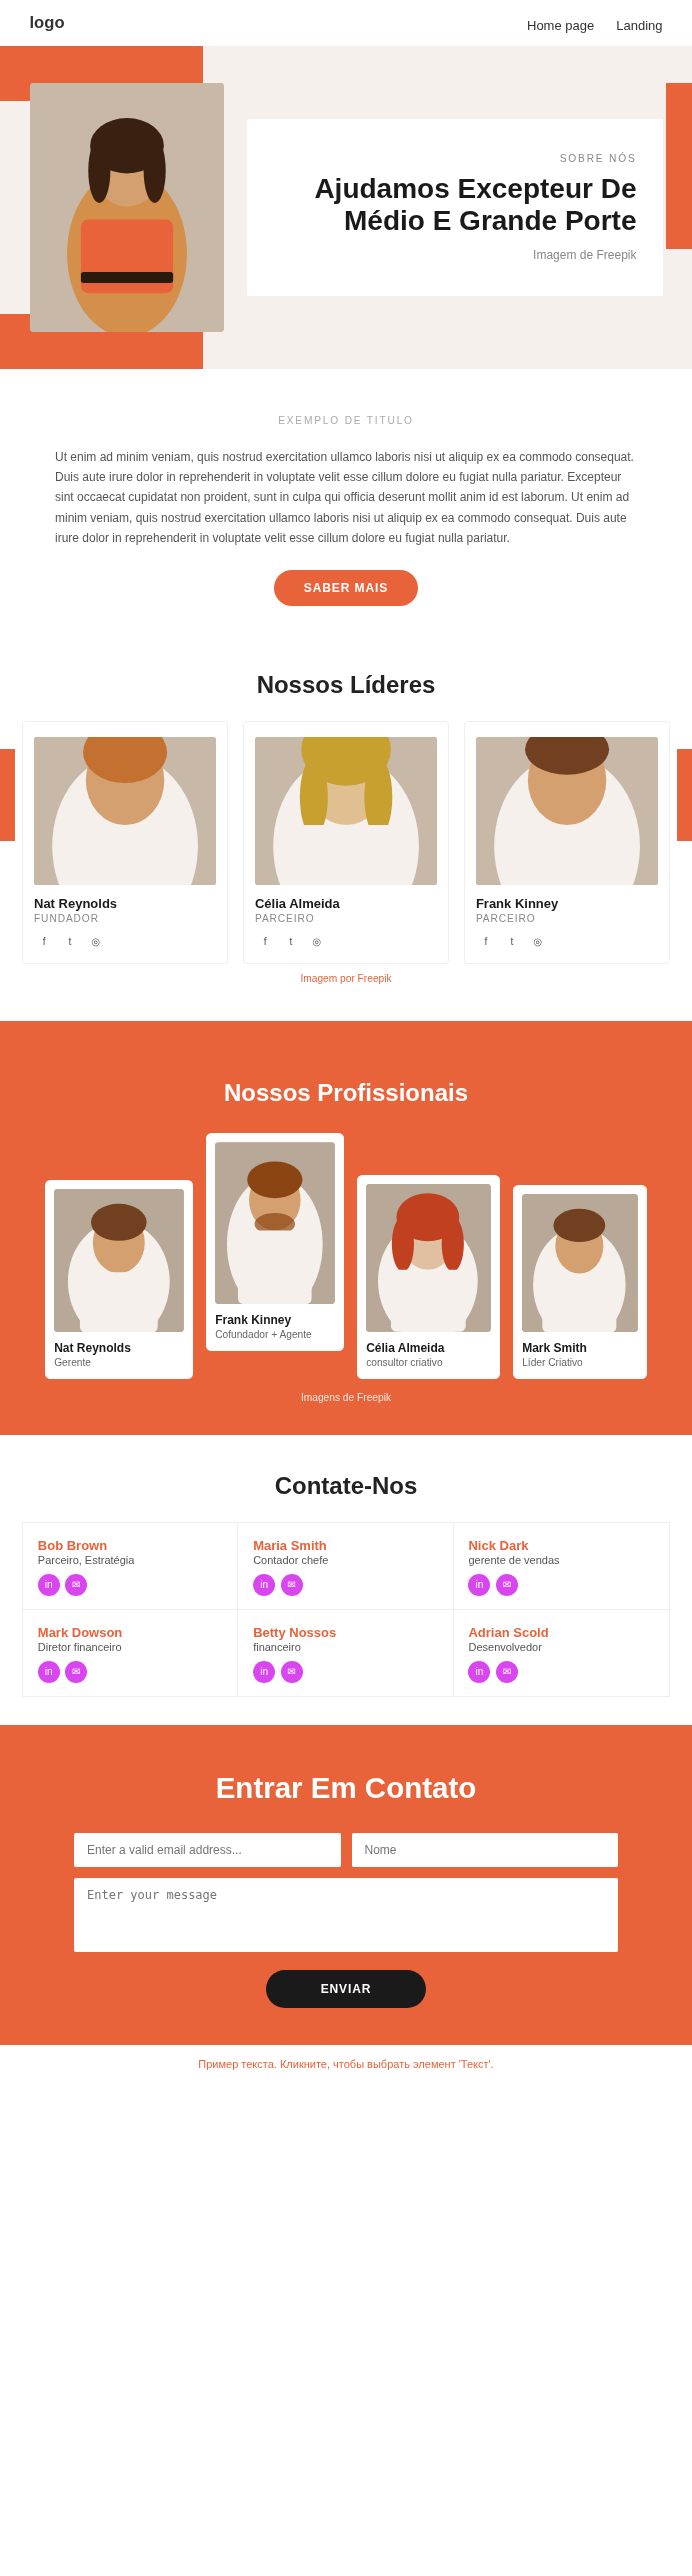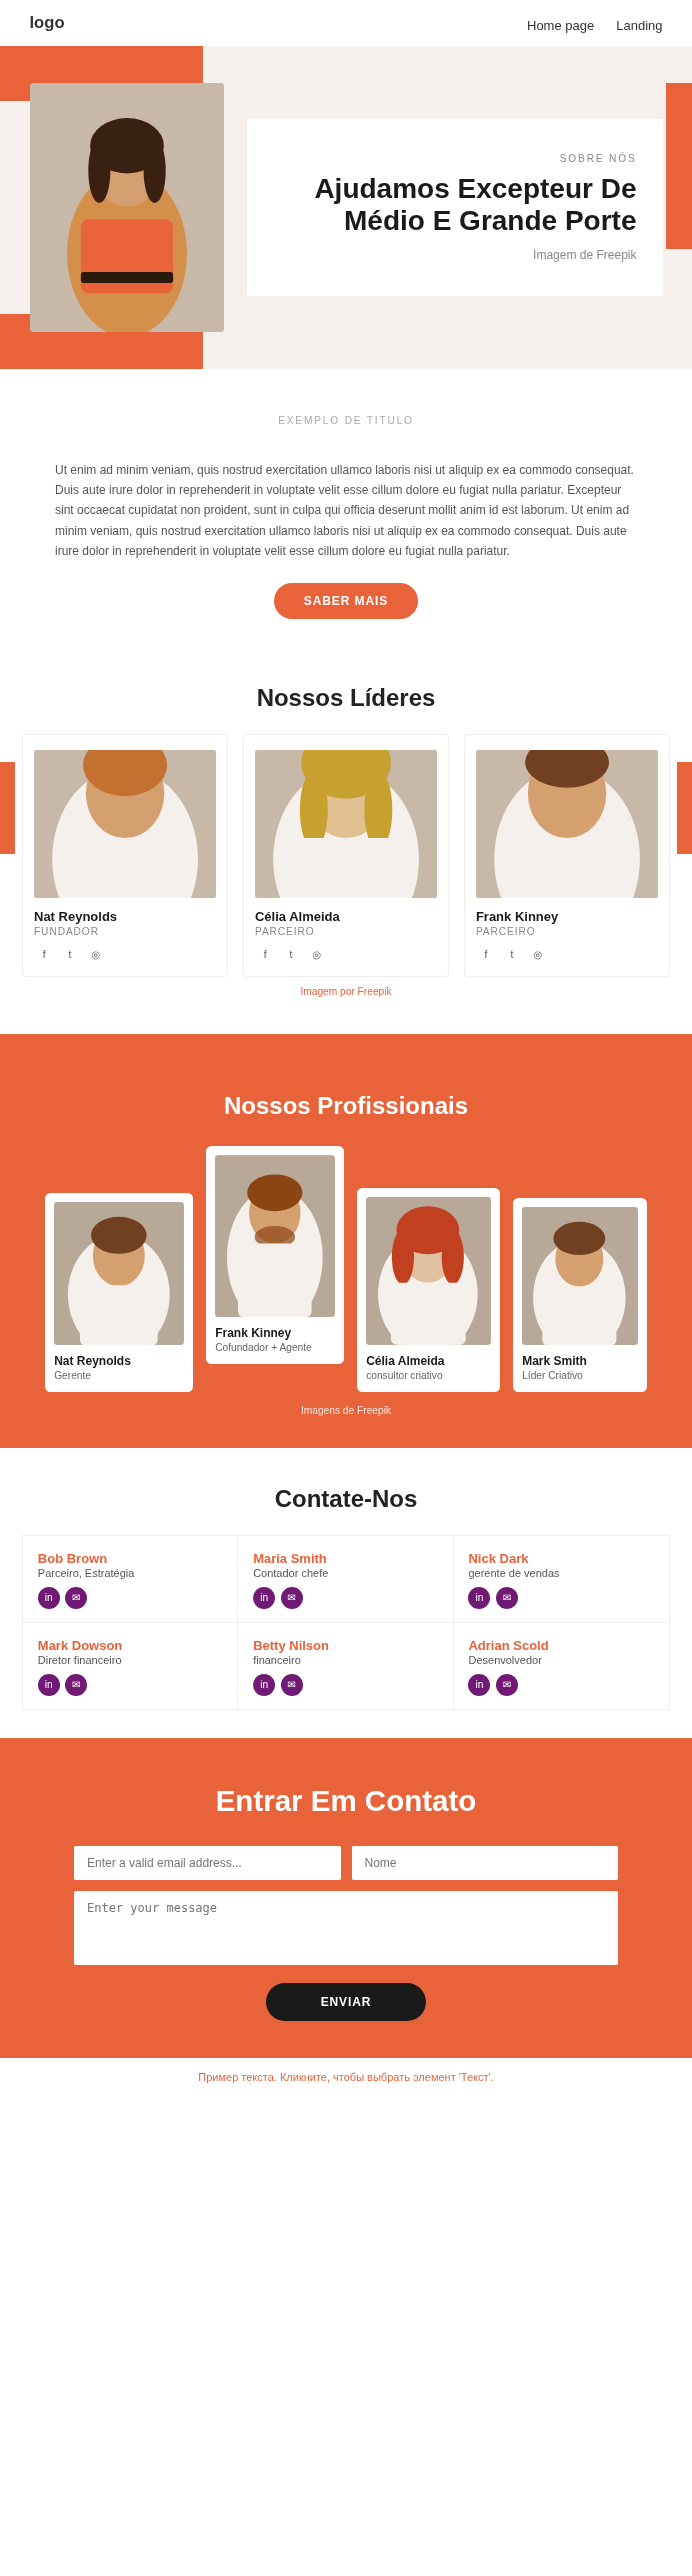--- a/index.html
+++ b/index.html
@@ -19,21 +19,21 @@
     .hero-img-wrap .person-photo { width: 194px; height: 249px; background: #c8b8a8; border-radius: 3.7px; overflow: hidden; display: flex; align-items: center; justify-content: center; }
     .hero-img-wrap .person-photo svg { width: 100%; height: 100%; }
     .hero-text { z-index: 2; background: #fff; padding: 34px 26px; margin-left: 14.8px; flex: 1; border-radius: 1px; text-align: right; }
     .hero-text .label { font-size: 10.2px; letter-spacing: 1.8px; color: #888; text-transform: uppercase; margin-bottom: 9.2px; }
     .hero-text h1 { font-size: 28px; font-weight: 800; line-height: 1.15; color: #1a1a1a; margin-bottom: 11px; }
     .hero-text .image-credit { font-size: 12px; color: #888; }
     .hero-orange-right { position: absolute; right: 0; top: 37px; width: 26px; height: 166px; background: #e8623a; }
 
     
     .section-title-block { text-align: center; padding: 46px 55px 18.5px; }
-    .section-label { font-size: 10.2px; letter-spacing: 1.8px; color: #aaa; text-transform: uppercase; margin-bottom: 15px; }
+    .section-label { font-size: 10.2px; letter-spacing: 1.8px; color: #aaa; text-transform: uppercase; margin-bottom: 2px; }
     .section-title-block h2 { font-size: 26px; font-weight: 800; color: #1a1a1a; line-height: 1.2; }
     .section-title-block h2 span { color: #e8623a; }
     .section-desc { padding: 0 55px 22px; font-size: 12px; color: #555; line-height: 1.7; text-align: left; }
     .btn-primary { display: block; margin: 0 auto 37px; background: #e8623a; color: #fff; border: none; padding: 11px 29.5px; border-radius: 22px; font-size: 12px; font-weight: 600; letter-spacing: 0.9px; text-transform: uppercase; cursor: pointer; width: fit-content; }
 
     
     .leaders-section { padding: 28px 22px 18.5px; }
     .leaders-section h2 { text-align: center; font-size: 24px; font-weight: 800; margin-bottom: 22px; }
     .leaders-grid { display: flex; gap: 14.8px; position: relative; }
     .leader-card { flex: 1; background: #fff; border: 0.9px solid #eee; border-radius: 3.7px; padding: 14.8px 11px 11px; text-align: left; position: relative; }
@@ -57,21 +57,21 @@
 
     
     .contact-list-section { padding: 37px 22px 28px; }
     .contact-list-section h2 { text-align: center; font-size: 24px; font-weight: 800; margin-bottom: 22px; }
     .contact-grid { display: grid; grid-template-columns: 1fr 1fr 1fr; gap: 0; border: 0.9px solid #eee; }
     .contact-card { padding: 14.8px 14.8px 13px; border-right: 0.9px solid #eee; border-bottom: 0.9px solid #eee; }
     .contact-card:nth-child(3n) { border-right: none; }
     .contact-name { font-size: 13px; font-weight: 700; color: #e8623a; margin-bottom: 1.8px; }
     .contact-role { font-size: 11px; color: #555; margin-bottom: 7.4px; }
     .contact-socials { display: flex; gap: 5.5px; }
-    .csocial { width: 22px; height: 22px; background: #701a75; border-radius: 11px; display: flex; align-items: center; justify-content: center; color: #fff; font-size: 10.2px; cursor: pointer; }
+    .csocial { width: 22px; height: 22px; background: #d946ef; border-radius: 11px; display: flex; align-items: center; justify-content: center; color: #fff; font-size: 10.2px; cursor: pointer; }
 
     
     .contact-form-section { background: #e8623a; padding: 46px 74px 37px; text-align: center; }
     .contact-form-section h2 { font-size: 29.5px; font-weight: 800; color: #fff; margin-bottom: 28px; }
     .form-row { display: flex; gap: 11px; margin-bottom: 11px; }
     .form-input { flex: 1; padding: 10.2px 13px; border: none; border-radius: 1.8px; font-size: 12px; color: #555; background: #fff; outline: none; }
     .form-textarea { width: 100%; padding: 10.2px 13px; border: none; border-radius: 1.8px; font-size: 12px; color: #555; background: #fff; height: 74px; resize: none; margin-bottom: 14.8px; }
     .btn-submit { background: #1a1a1a; color: #fff; border: none; padding: 12px 55px; border-radius: 22px; font-size: 12px; font-weight: 600; letter-spacing: 0.9px; text-transform: uppercase; cursor: pointer; }
 
     
@@ -302,21 +302,21 @@
 
     <div class="contact-card" style="border-bottom:none;">
       <div class="contact-name">Mark Dowson</div>
       <div class="contact-role">Diretor financeiro</div>
       <div class="contact-socials">
         <span class="csocial">in</span>
         <span class="csocial">✉</span>
       </div>
     </div>
     <div class="contact-card" style="border-bottom:none;">
-      <div class="contact-name">Betty Nilson</div>
+      <div class="contact-name">Betty Nossos</div>
       <div class="contact-role">financeiro</div>
       <div class="contact-socials">
         <span class="csocial">in</span>
         <span class="csocial">✉</span>
       </div>
     </div>
     <div class="contact-card" style="border-bottom:none; border-right:none;">
       <div class="contact-name">Adrian Scold</div>
       <div class="contact-role">Desenvolvedor</div>
       <div class="contact-socials">

